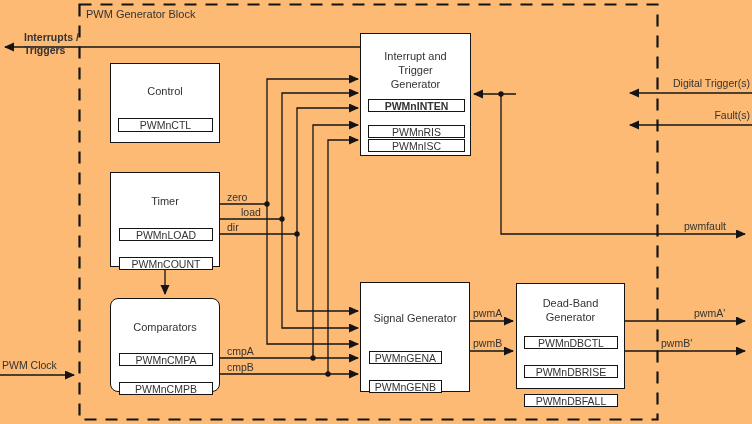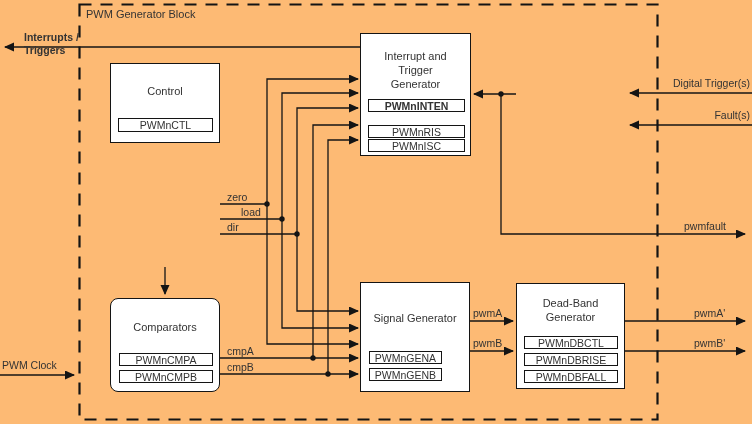--- a/index.html
+++ b/index.html
@@ -12,21 +12,21 @@
     position:absolute; z-index:2; box-sizing:border-box;
     border:1.6px solid #141414; background:#ffffff;
   }
   .block-title {
     position:absolute; left:0; width:100%; text-align:center;
     font-size:11px; line-height:14px; white-space:pre-line; color:#333333;
   }
   .regs { position:absolute; }
   .reg {
     box-sizing:border-box; border:1.3px solid #141414; background:#ffffff;
-    width:100%; height:13px; margin-bottom:4px;
+    width:100%; height:13px; margin-bottom:16px;
     display:flex; align-items:center; justify-content:center;
     font-size:10.5px; color:#333333; white-space:nowrap;
   }
   .reg.tall { height:14px; }
   .sig {
     position:absolute; z-index:3; font-size:10.5px; line-height:13px;
     color:#333333; white-space:pre-line;
   }
   .sig.right { text-align:right; }
   .frame-title {
@@ -100,20 +100,27 @@
 
   <span class="frame-title" style="left:86px; top:8px; position:absolute;">PWM Generator Block</span>
 
   <div class="block" style="left:110px; top:63px; width:110px; height:80px;">
     <span class="block-title" style="top:20px;">Control</span>
     <div class="regs" style="left:7px; top:54px; width:95px;">
       <div class="reg tall">PWMnCTL</div>
     </div>
   </div>
 
+  <div class="block" style="left:110px; top:172px; width:110px; height:95px;">
+    <span class="block-title" style="top:21px;">Timer</span>
+    <div class="regs" style="left:8px; top:55px; width:94px;">
+      <div class="reg">PWMnLOAD</div>
+      <div class="reg">PWMnCOUNT</div>
+    </div>
+  </div>
 
   <div class="block" style="left:110px; top:298px; width:110px; height:94px;border-radius:8px;">
     <span class="block-title" style="top:21px;">Comparators</span>
     <div class="regs" style="left:8px; top:54px; width:94px;">
       <div class="reg">PWMnCMPA</div>
       <div class="reg">PWMnCMPB</div>
     </div>
   </div>
 
   <div class="block" style="left:360px; top:33px; width:111px; height:123px;">
@@ -150,18 +157,18 @@
 Triggers</span>
   <span class="sig" style="left:2px;  top:359px;">PWM Clock</span>
   <span class="sig" style="left:227px; top:191px;">zero</span>
   <span class="sig" style="left:241px; top:206px;">load</span>
   <span class="sig" style="left:227px; top:221px;">dir</span>
   <span class="sig" style="left:227px; top:345px;">cmpA</span>
   <span class="sig" style="left:227px; top:361px;">cmpB</span>
   <span class="sig" style="left:473px; top:307px;">pwmA</span>
   <span class="sig" style="left:473px; top:337px;">pwmB</span>
   <span class="sig" style="left:694px; top:307px;">pwmA'</span>
-  <span class="sig" style="left:694px; top:337px;">pwmB'</span>
+  <span class="sig" style="left:661px; top:337px;">pwmB'</span>
   <span class="sig" style="left:684px; top:220px;">pwmfault</span>
   <span class="sig right" style="left:640px; top:77px; width:110px;">Digital Trigger(s)</span>
   <span class="sig right" style="left:640px; top:109px; width:110px;">Fault(s)</span>
 
 </div>
 
 </body></html>

